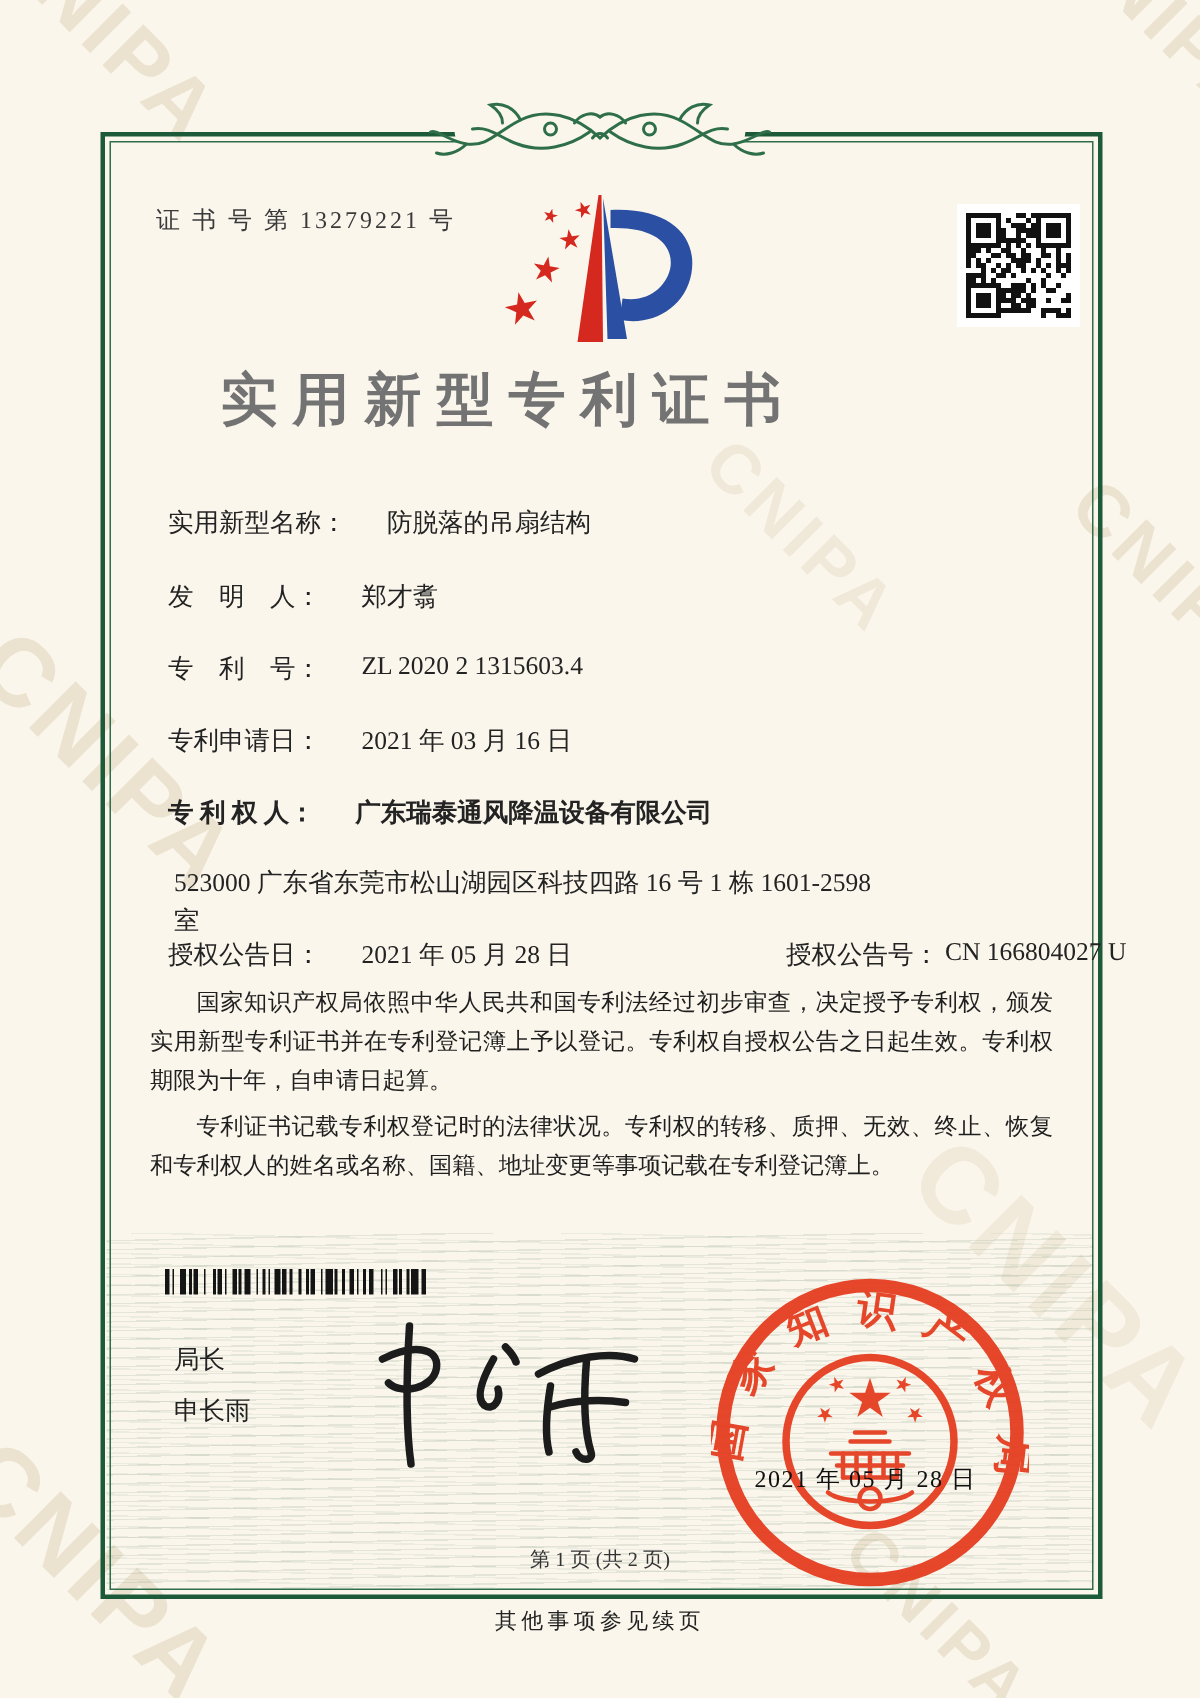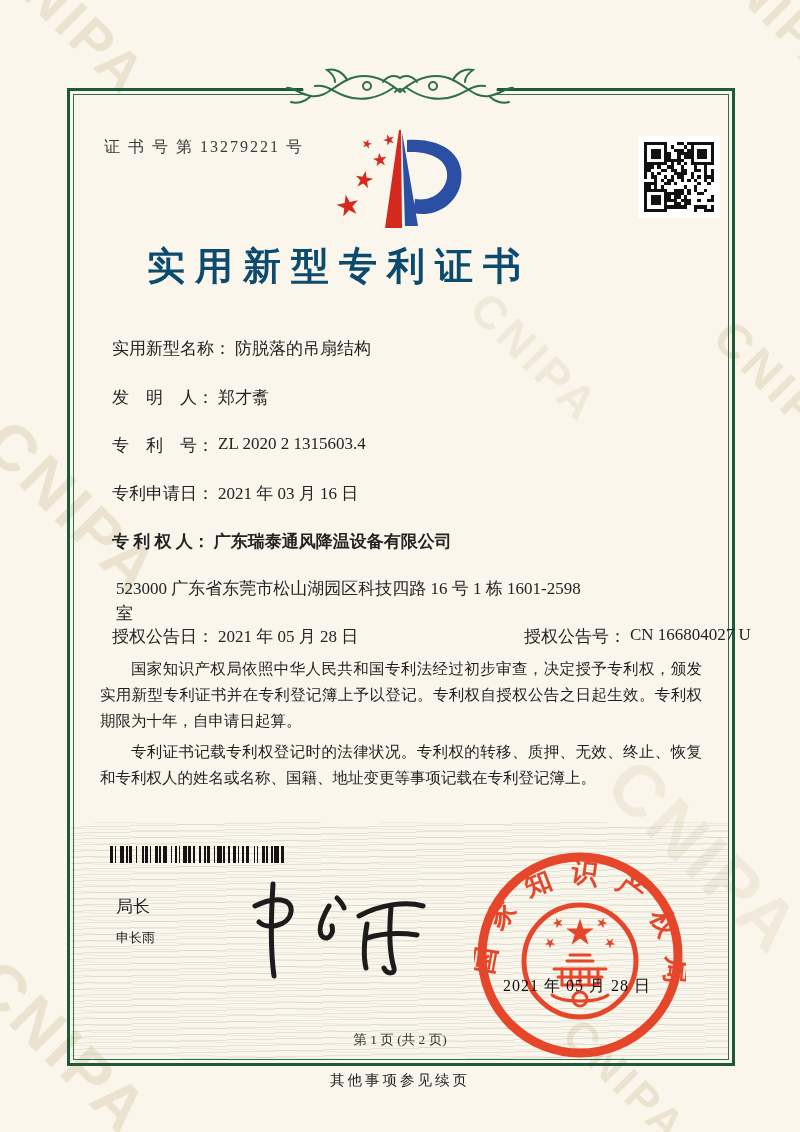--- a/index.html
+++ b/index.html
@@ -15,35 +15,35 @@
         repeating-linear-gradient(1.4deg, rgba(148,168,142,.14) 0 1px, transparent 1px 7px);}
   
   .frame-outer{position:absolute;left:67px;top:88px;width:662px;height:972px;border:3px solid #1c5a39;}
   .frame-inner{position:absolute;left:3px;top:3px;right:3px;bottom:3px;border:1px solid #2f6e4a;}
   .ornament{position:absolute;left:283px;top:58px;width:234px;height:58px;}
   .cert-no{position:absolute;left:104px;top:137px;font-size:16px;letter-spacing:2px;color:#3a3a3a;}
   .logo{position:absolute;left:323px;top:128px;width:152px;height:108px;}
   .qr{position:absolute;left:638px;top:136px;width:82px;height:82px;background:#fff;
       display:flex;align-items:center;justify-content:center;}
   .title{position:absolute;left:0;width:668px;top:241px;text-align:center;font-size:38px;
-      font-weight:bold;letter-spacing:10px;text-indent:10px;color:#0c4a6e;}
-  .frow{position:absolute;left:112px;display:flex;font-size:17px;color:#232323;}
+      font-weight:bold;letter-spacing:10px;text-indent:10px;color:#737373;}
+  .frow{position:absolute;left:112px;display:flex;font-size:17px;color:#232323;gap:23px;}
   .flabel{white-space:pre;}
   .fvalue{margin-left:4px;}
   .addr-val{display:inline-block;width:470px;line-height:25px;vertical-align:top;}
   .grant2{position:absolute;left:412px;top:0;display:flex;white-space:nowrap;}
   .paras{position:absolute;left:100px;top:656px;width:602px;font-size:15.5px;line-height:26px;
       text-align:justify;color:#1f1f1f;}
   .paras p{text-indent:2em;margin:0 0 5px 0;}
   .barcode{position:absolute;left:110px;top:846px;height:17px;display:flex;align-items:stretch;}
   .barcode div{height:100%;}
   .signer-title{position:absolute;left:116px;top:895px;font-family:"Liberation Sans","DejaVu Sans",sans-serif;
       font-size:17px;color:#222;}
   .signer-name{position:absolute;left:116px;top:929px;font-family:"Liberation Sans","DejaVu Sans",sans-serif;
-      font-size:13px;color:#222;}
+      font-size:17px;color:#222;}
   .signature{position:absolute;left:233px;top:876px;width:205px;height:108px;}
   .seal{position:absolute;left:474px;top:849px;width:212px;height:212px;opacity:.93;}
   .seal-date{position:absolute;left:503px;top:976px;font-size:16px;letter-spacing:1px;color:#101010;z-index:5;}
   .page-no{position:absolute;left:0;width:800px;top:1031px;text-align:center;font-size:13.5px;color:#333;}
   .cont-note{position:absolute;left:0;width:800px;top:1071px;text-align:center;font-size:14.5px;
       letter-spacing:3px;color:#222;}
 </style>
 </head>
 <body>
 

